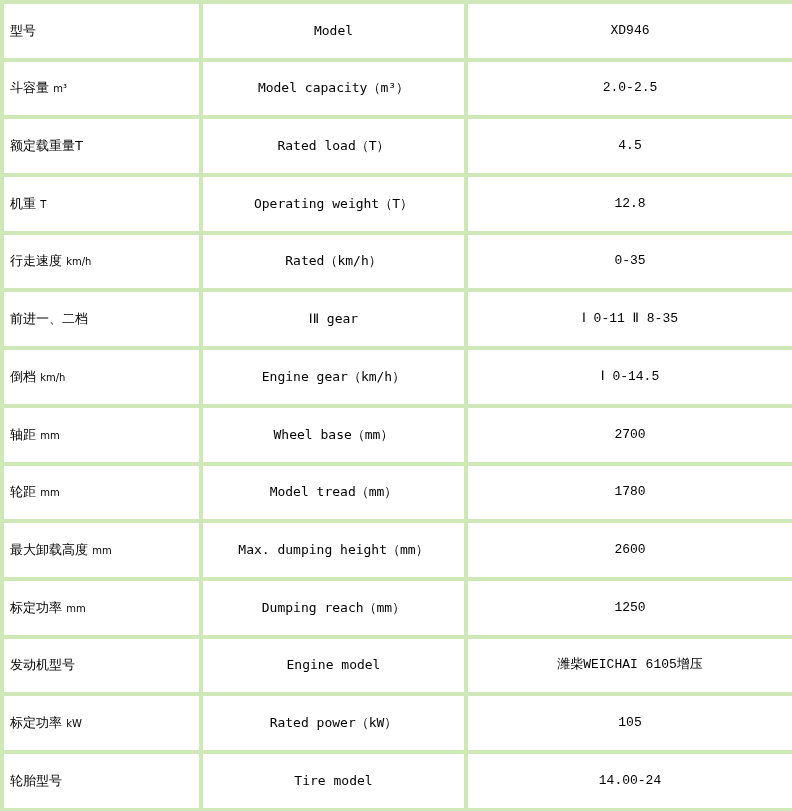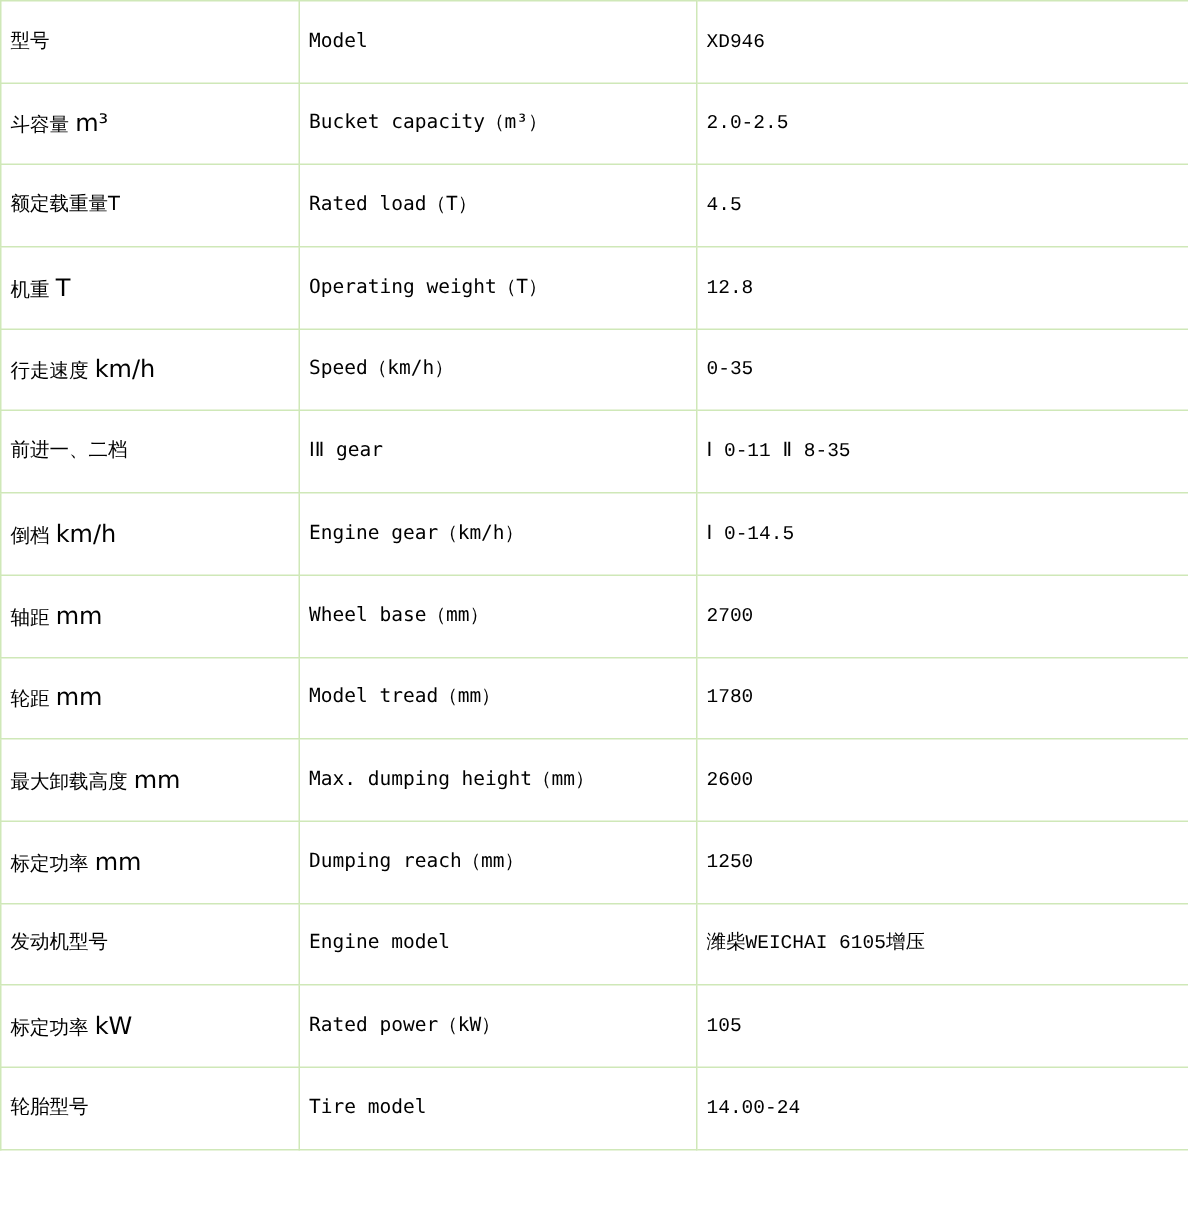--- a/index.html
+++ b/index.html
@@ -17,45 +17,46 @@
     border-collapse: collapse;
     width: 792px;
     table-layout: fixed;
     border-spacing: 0;
   }
   table.spec-table col.c1 { width: 199px; }
   table.spec-table col.c2 { width: 265px; }
   table.spec-table col.c3 { width: 328px; }
 
   table.spec-table td {
-    border: 1px solid #14b8a6;
+    border: 4px solid #14b8a6;
     border-top-color: #cfe8b8;
     border-bottom-color: #cfe8b8;
     border-left-color: #cfe8b8;
     border-right-color: #cfe8b8;
     padding: 0 6px;
     height: 53.7px;
     vertical-align: middle;
     font-size: 13px;
     color: #000000;
     line-height: 1.25;
     white-space: nowrap;
     overflow: hidden;
   }
   td.cn {
     font-family: "DejaVu Sans", "Liberation Sans", sans-serif;
     font-size: 13.5px;
   }
   td.cn .unit {
-    font-size: 16px;
+    font-size: 10px;
   }
   td.en, td.val {
     font-family: "DejaVu Sans Mono", "Liberation Mono", monospace;
     font-size: 12.5px;
     letter-spacing: 0px;
+    text-align: center;
   }
   td.val {
     font-family: Liberation Mono, monospace;
   }
 </style>
 </head>
 <body>
 
 <table class="spec-table">
   <colgroup>
@@ -64,36 +65,36 @@
     <col class="c3">
   </colgroup>
   <tbody>
       <tr>
         <td class="cn"><span>型号</span></td>
         <td class="en">Model</td>
         <td class="val">XD946</td>
       </tr>
       <tr>
         <td class="cn"><span>斗容量</span> <span class="unit">m³</span></td>
-        <td class="en">Bucket capacity（m³）</td>
+        <td class="en">Model capacity（m³）</td>
         <td class="val">2.0-2.5</td>
       </tr>
       <tr>
         <td class="cn"><span>额定载重量T</span></td>
         <td class="en">Rated load（T）</td>
         <td class="val">4.5</td>
       </tr>
       <tr>
         <td class="cn"><span>机重</span> <span class="unit">T</span></td>
         <td class="en">Operating weight（T）</td>
         <td class="val">12.8</td>
       </tr>
       <tr>
         <td class="cn"><span>行走速度</span> <span class="unit">km/h</span></td>
-        <td class="en">Speed（km/h）</td>
+        <td class="en">Rated（km/h）</td>
         <td class="val">0-35</td>
       </tr>
       <tr>
         <td class="cn"><span>前进一、二档</span></td>
         <td class="en">ⅠⅡ gear</td>
         <td class="val">Ⅰ 0-11   Ⅱ 8-35</td>
       </tr>
       <tr>
         <td class="cn"><span>倒档</span> <span class="unit">km/h</span></td>
         <td class="en">Engine gear（km/h）</td>

